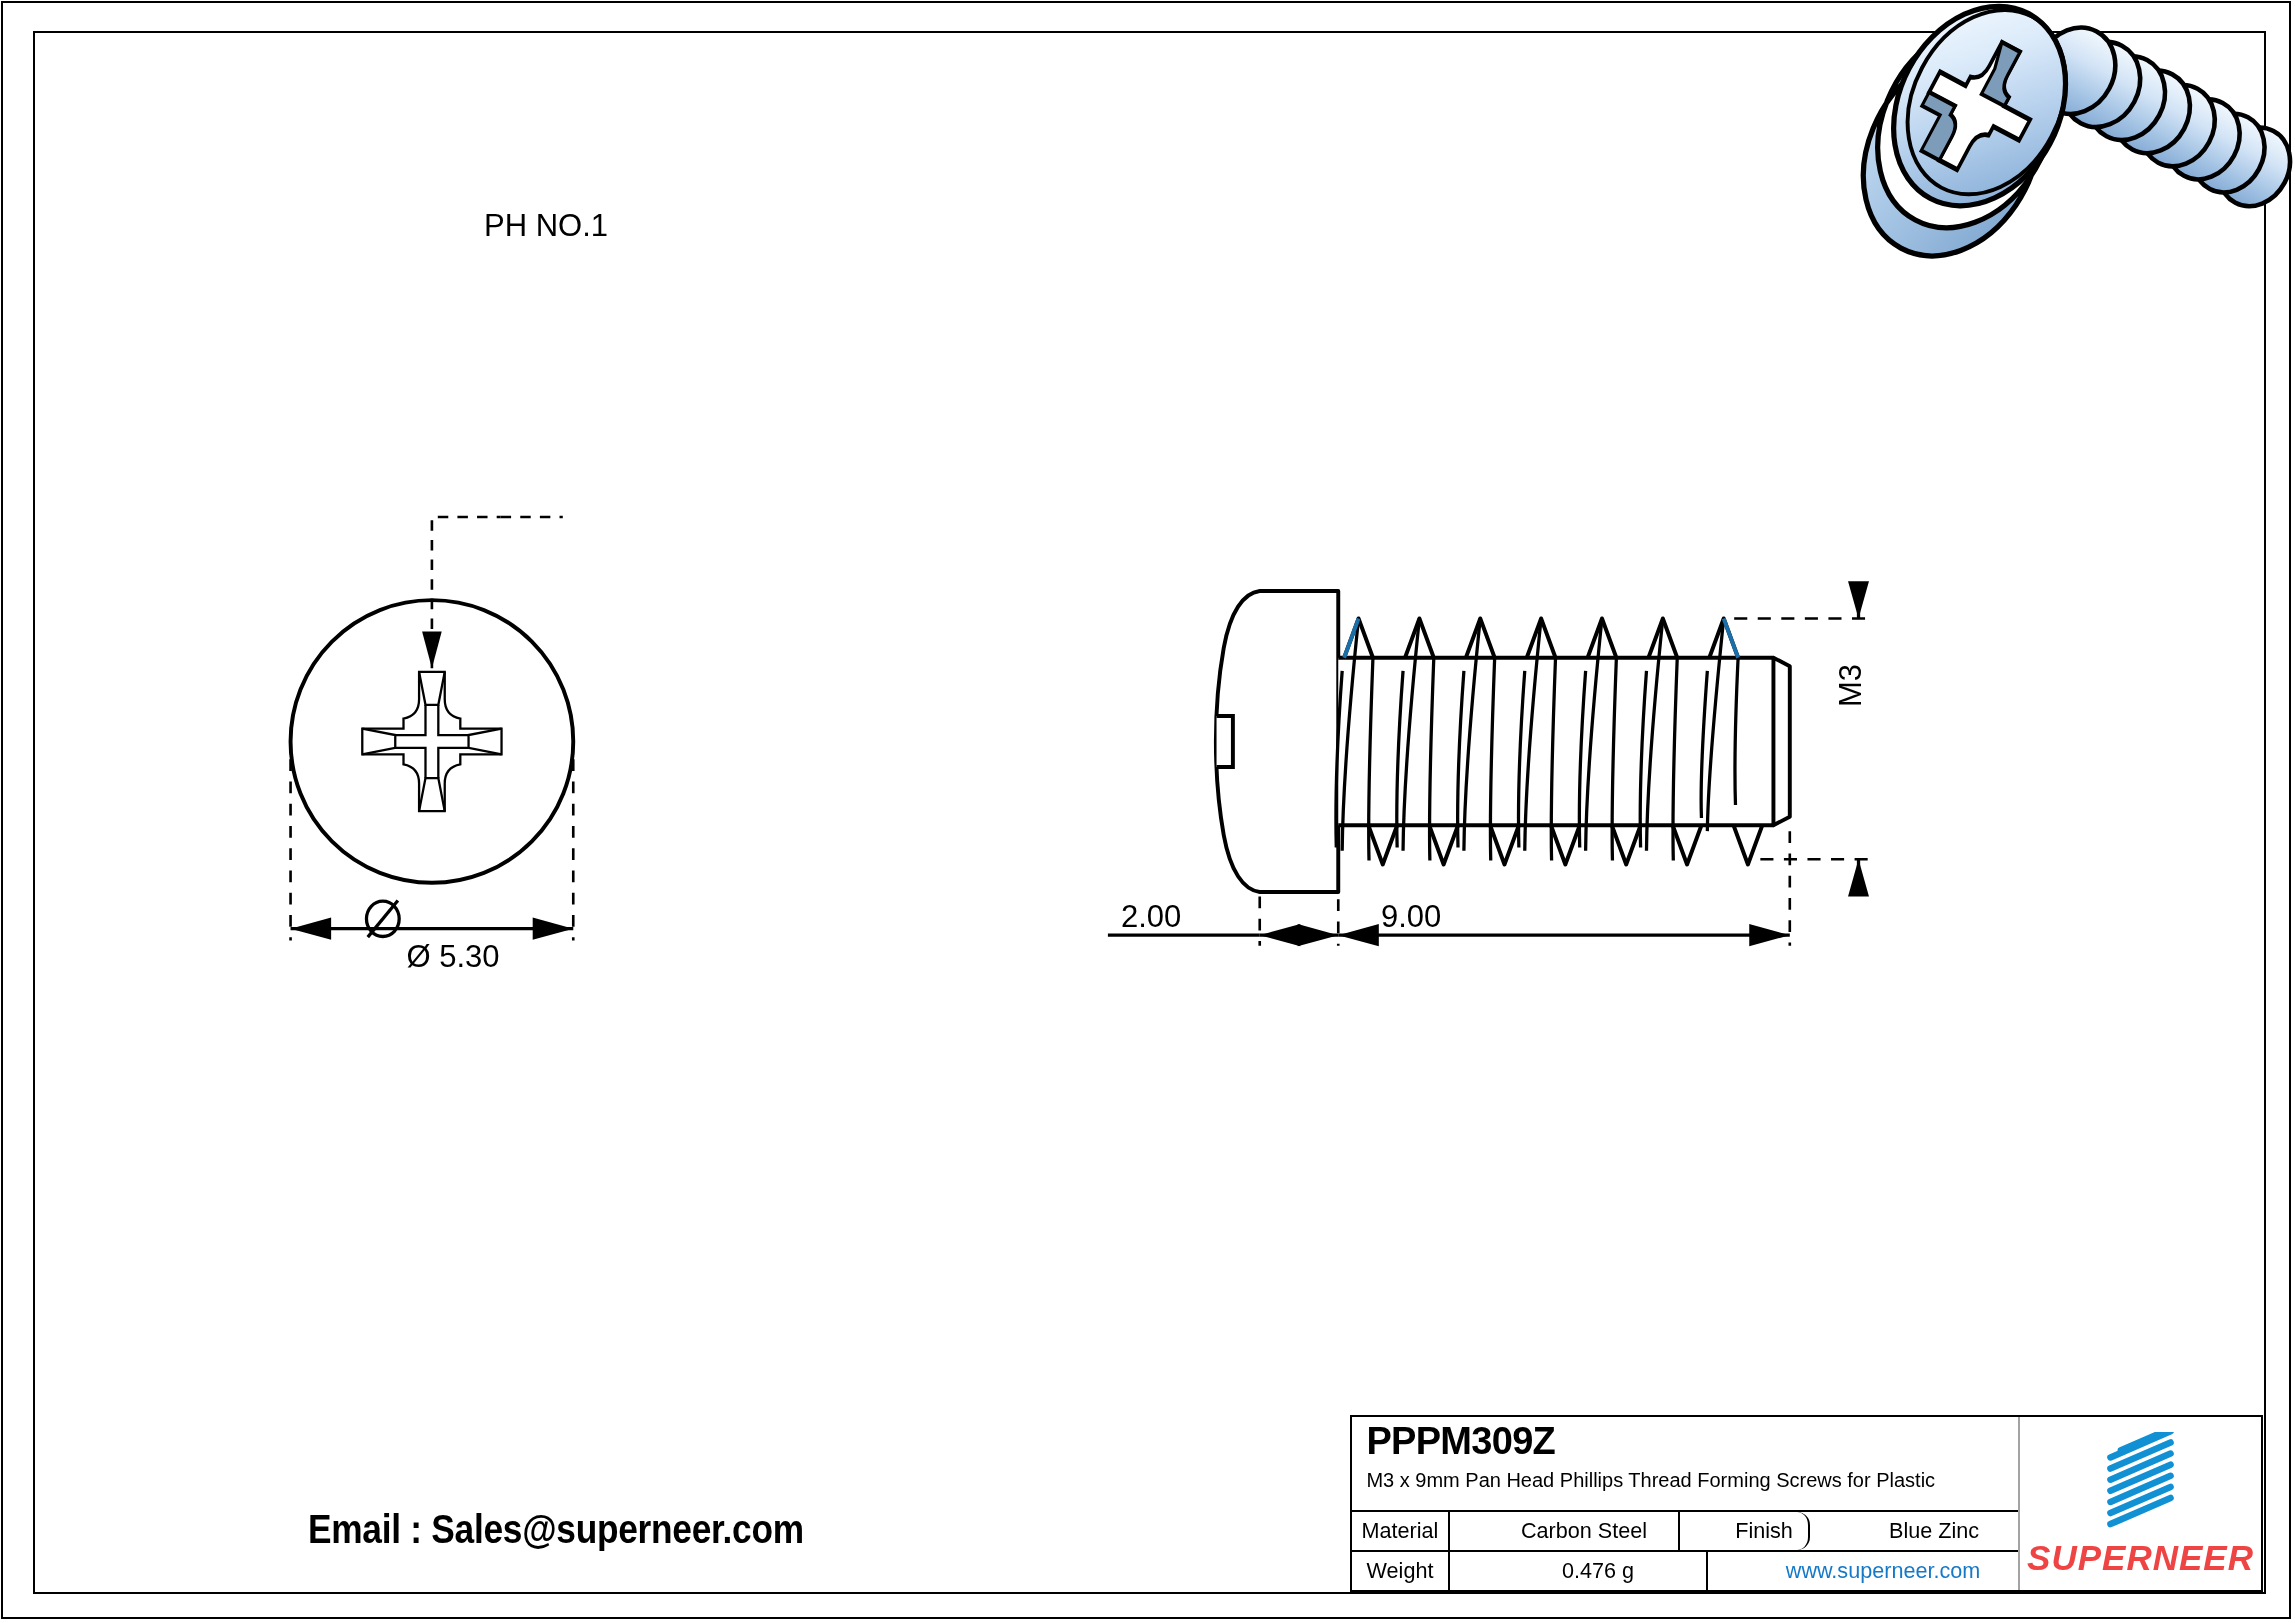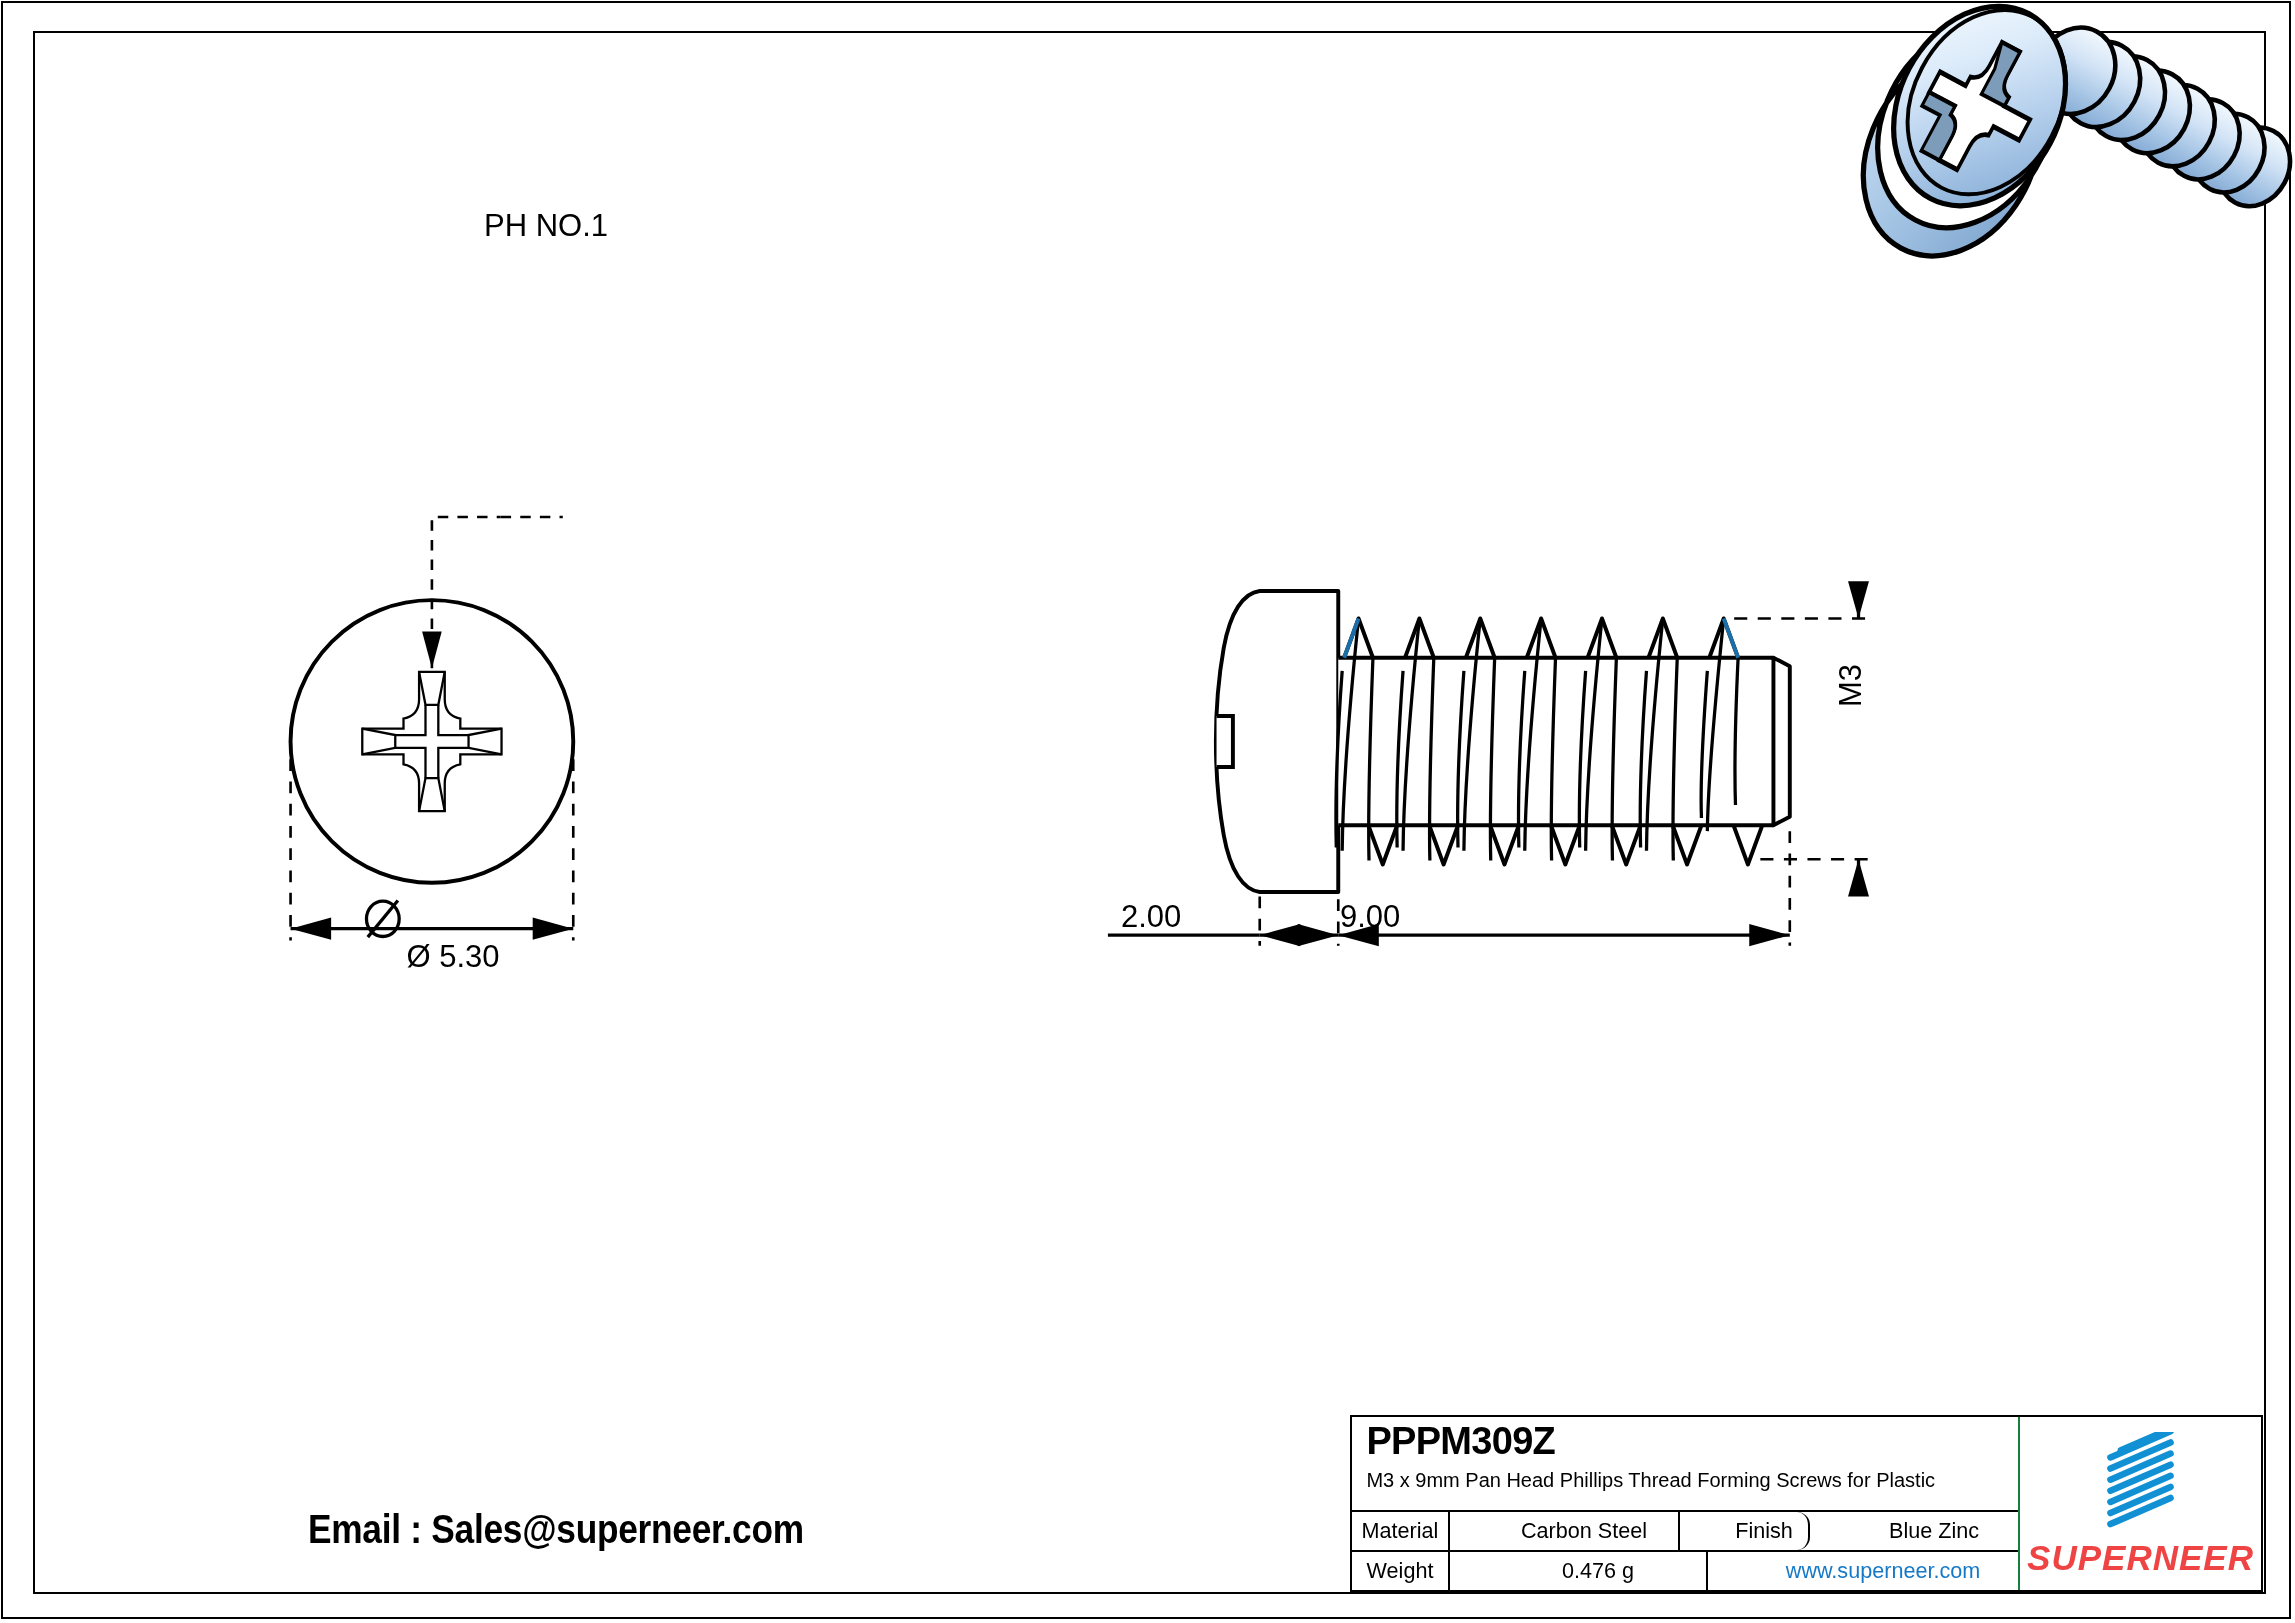--- a/index.html
+++ b/index.html
@@ -7,21 +7,21 @@
        font-family:"Liberation Sans",sans-serif;color:#000;}
   .page-border{position:absolute;left:1.3px;top:1.3px;width:2290px;height:1618px;
        border:2px solid #000;box-sizing:border-box;}
   .frame{position:absolute;left:33px;top:31px;width:2233px;height:1563px;
        border:2.6px solid #000;box-sizing:border-box;background:#fff;}
   svg{display:block;}
   .svgroot{position:absolute;left:0;top:0;width:2295px;height:1623px;pointer-events:none;}
   
   .titleblock{position:absolute;left:1350px;top:1415px;width:913px;height:177px;
        border:2px solid #000;box-sizing:border-box;display:flex;background:#fff;}
-  .tb-left{width:668px;box-sizing:border-box;border-right:2px solid #15803d;
+  .tb-left{width:668px;box-sizing:border-box;border-right:2px solid #a3a3a3;
        display:flex;flex-direction:column;}
   .tb-partno{flex:0 0 93px;padding:5.2px 0 0 14.4px;box-sizing:border-box;}
   .tb-partno .code{font-size:38px;font-weight:bold;letter-spacing:-0.7px;line-height:1;}
   .tb-partno .desc{font-size:20px;margin-top:9.2px;white-space:nowrap;}
   .tb-rows{flex:1;display:flex;flex-direction:column;border-top:2px solid #000;}
   .tb-row{flex:1;display:flex;gap:40px;}
   .tb-row + .tb-row{border-top:2px solid #000;}
   .tb-cell{display:flex;align-items:center;justify-content:center;
        font-size:21.6px;box-sizing:border-box;}
   .tb-cell.bord{border-right:2px solid #000;}
@@ -39,21 +39,21 @@
        margin-top:10.5px;line-height:1;font-style:italic;}
   
   .email{position:absolute;left:308px;top:1506px;font-size:41px;font-weight:bold;
        letter-spacing:-0.3px;white-space:nowrap;
        transform:scaleX(0.86);transform-origin:left center;}
   
   .anno{position:absolute;white-space:nowrap;font-size:29.5px;}
   .anno.ph{left:484px;top:208px;font-size:31px;}
   .anno.dia{left:368px;top:902px;font-size:31px;margin-top:37px;}
   .anno.d200{left:1121px;top:899px;font-size:31px;}
-  .anno.d900{left:1340px;top:899px;font-size:31px;}
+  .anno.d900{left:1381px;top:899px;font-size:31px;}
   .anno.m3{left:1833px;top:707px;font-size:31px;
        transform:rotate(-90deg);transform-origin:left top;}
 </style>
 </head>
 <body>
 
 <div class="page-border"></div>
 <div class="frame"></div>
 
 <svg class="svgroot" viewBox="0 0 3507 2480">

